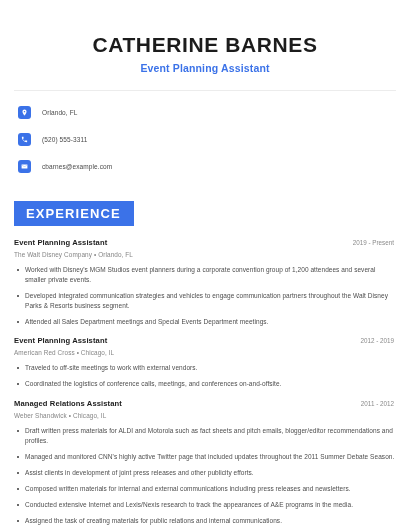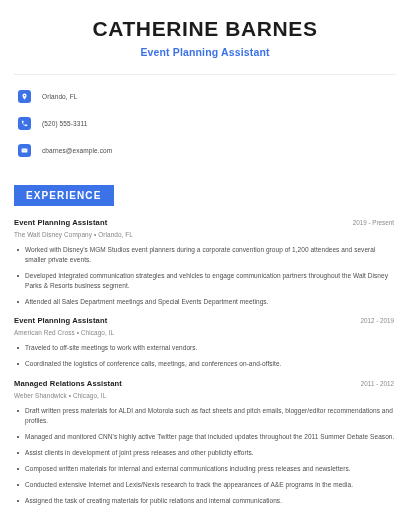--- a/index.html
+++ b/index.html
@@ -19,21 +19,21 @@
     width: 410px;
     height: 530px;
     box-sizing: border-box;
     padding: 0 14px;
     position: relative;
   }
 
   
   .header {
     text-align: center;
-    padding-top: 17px;
+    padding-top: 33px;
   }
   .full-name {
     font-size: 21px;
     font-weight: bold;
     letter-spacing: 0.6px;
     color: #1c1c1c;
     line-height: 1.1;
     margin: 0;
   }
   .job-title {
@@ -76,21 +76,21 @@
     font-size: 6.5px;
     color: #4a4a4a;
     letter-spacing: 0.1px;
   }
 
   
   .section-tag {
     display: inline-block;
     background: #3b72e8;
     color: #ffffff;
-    font-size: 10px;
+    font-size: 13px;
     font-weight: bold;
     letter-spacing: 1.1px;
     padding: 5px 13px 5px 12px;
     margin-top: 18px;
   }
 
   
   .experience {
     margin-top: 12px;
   }

